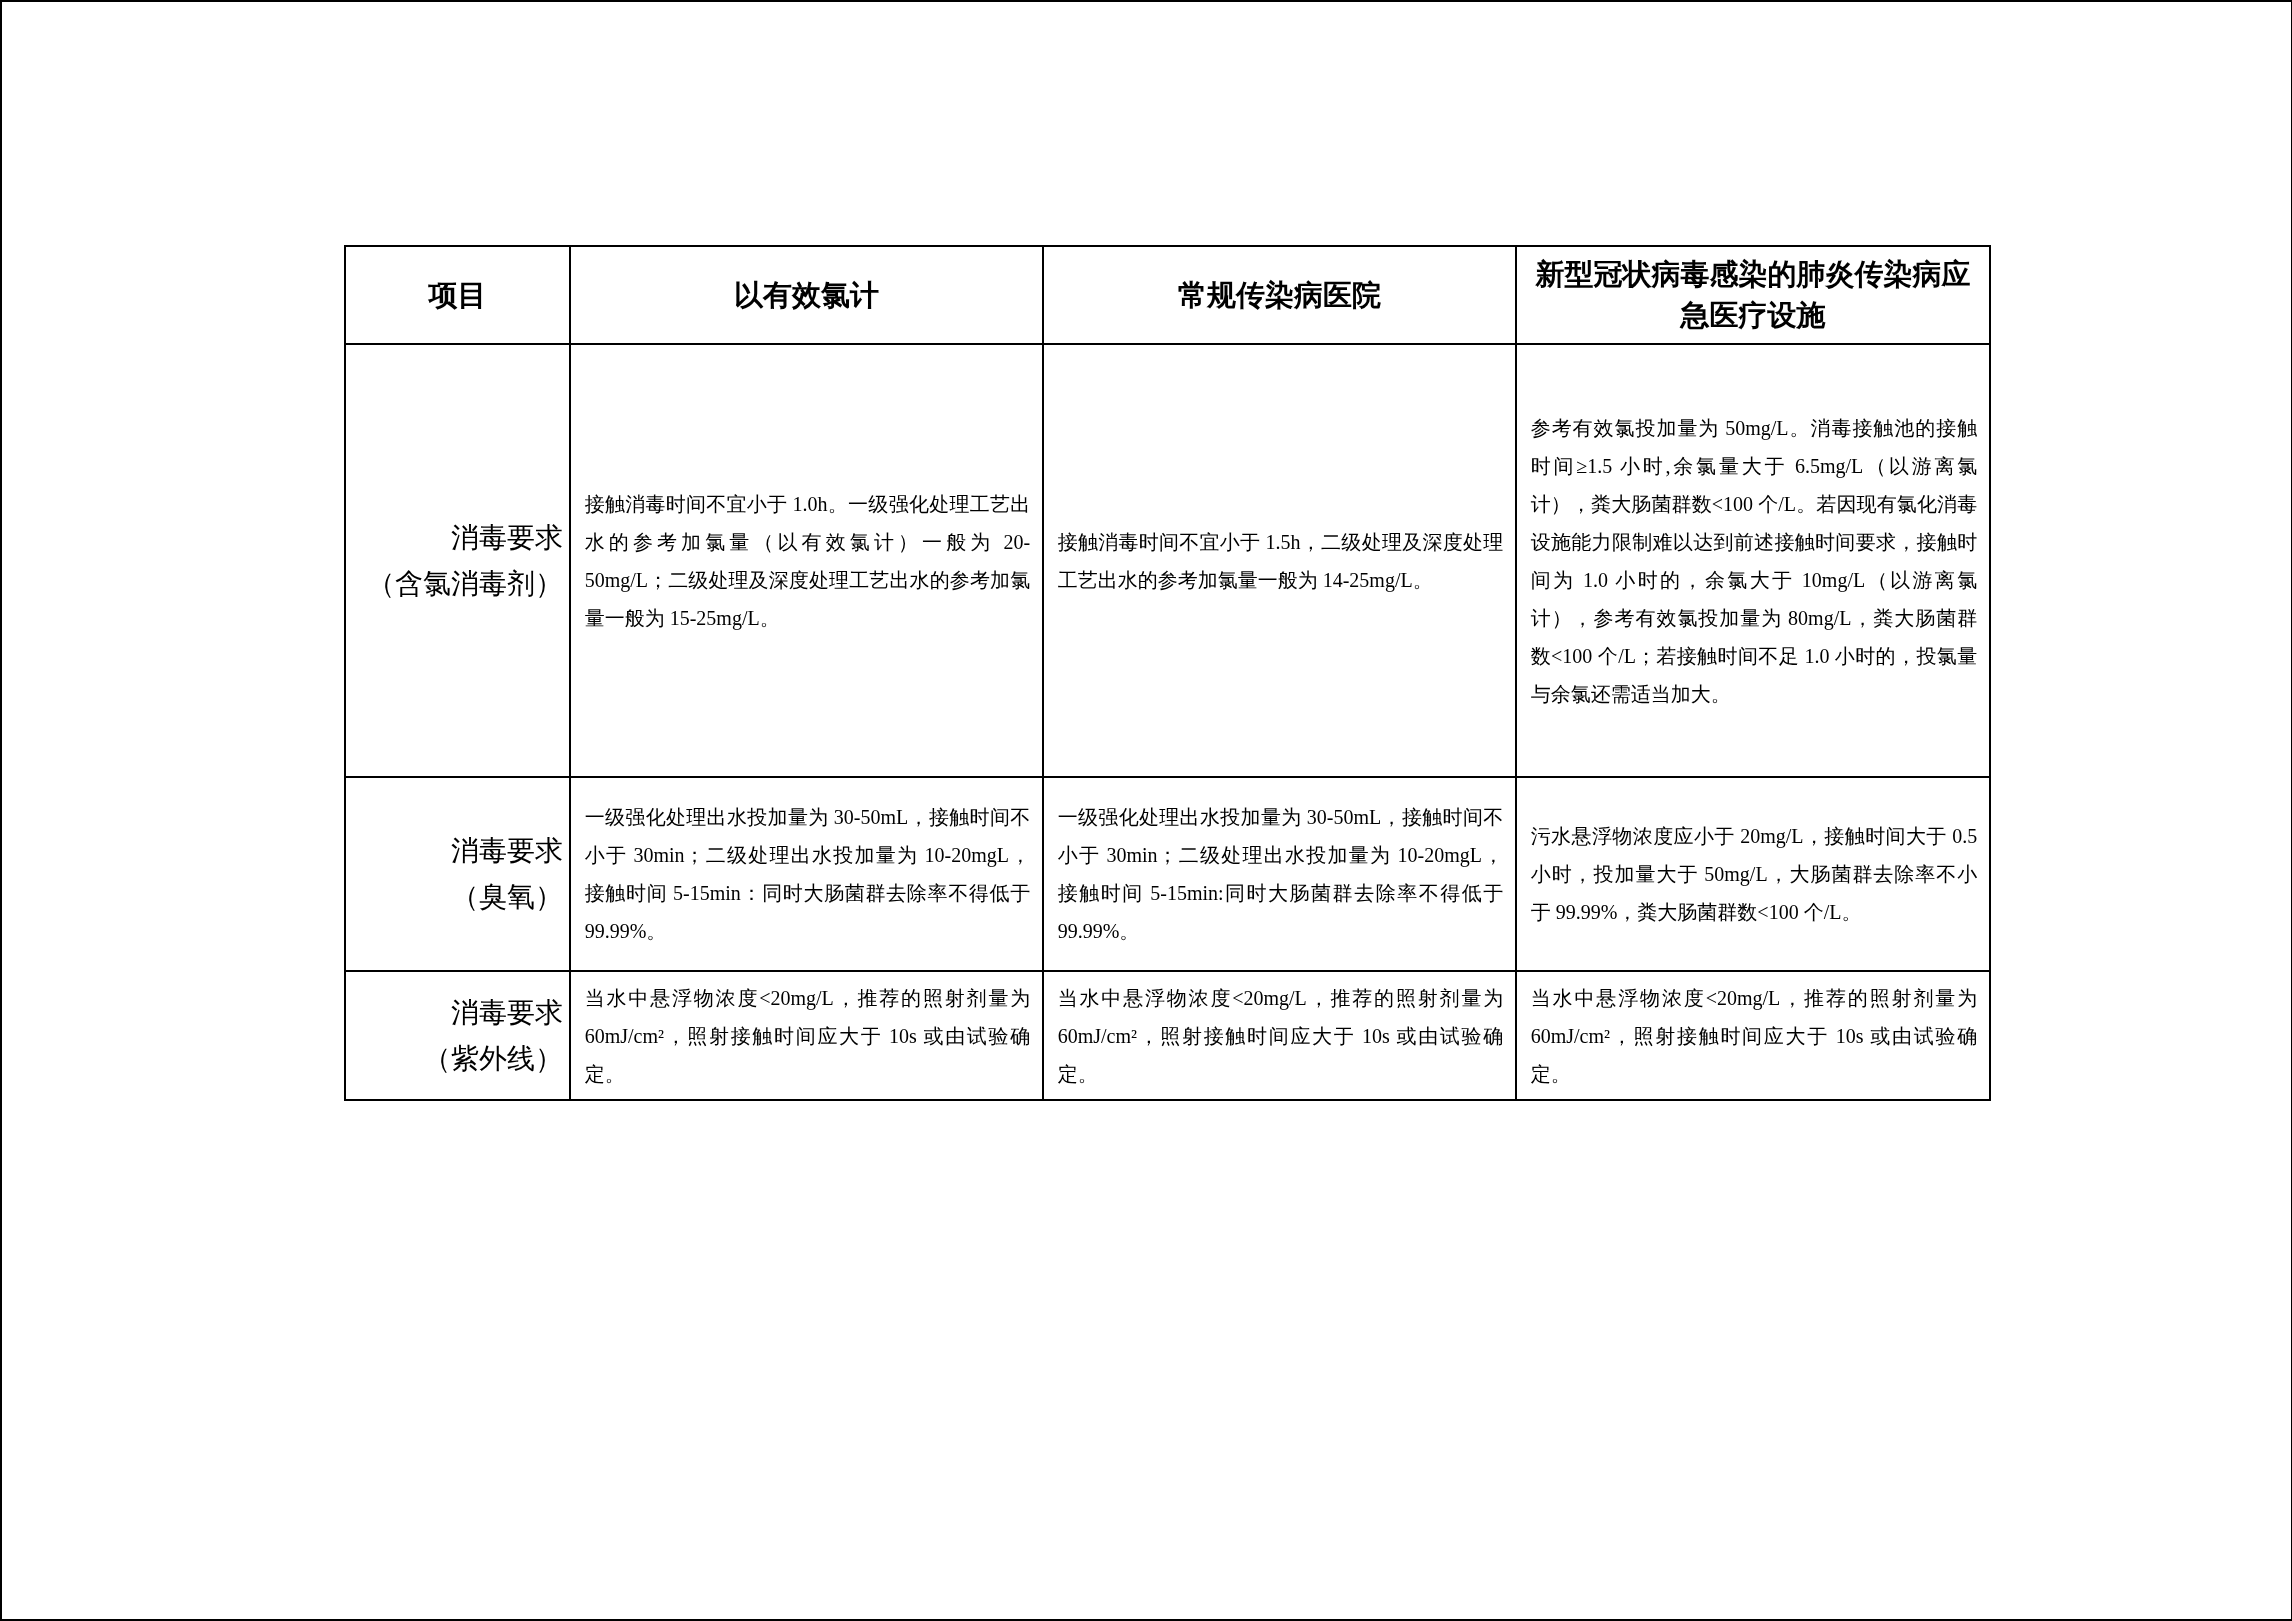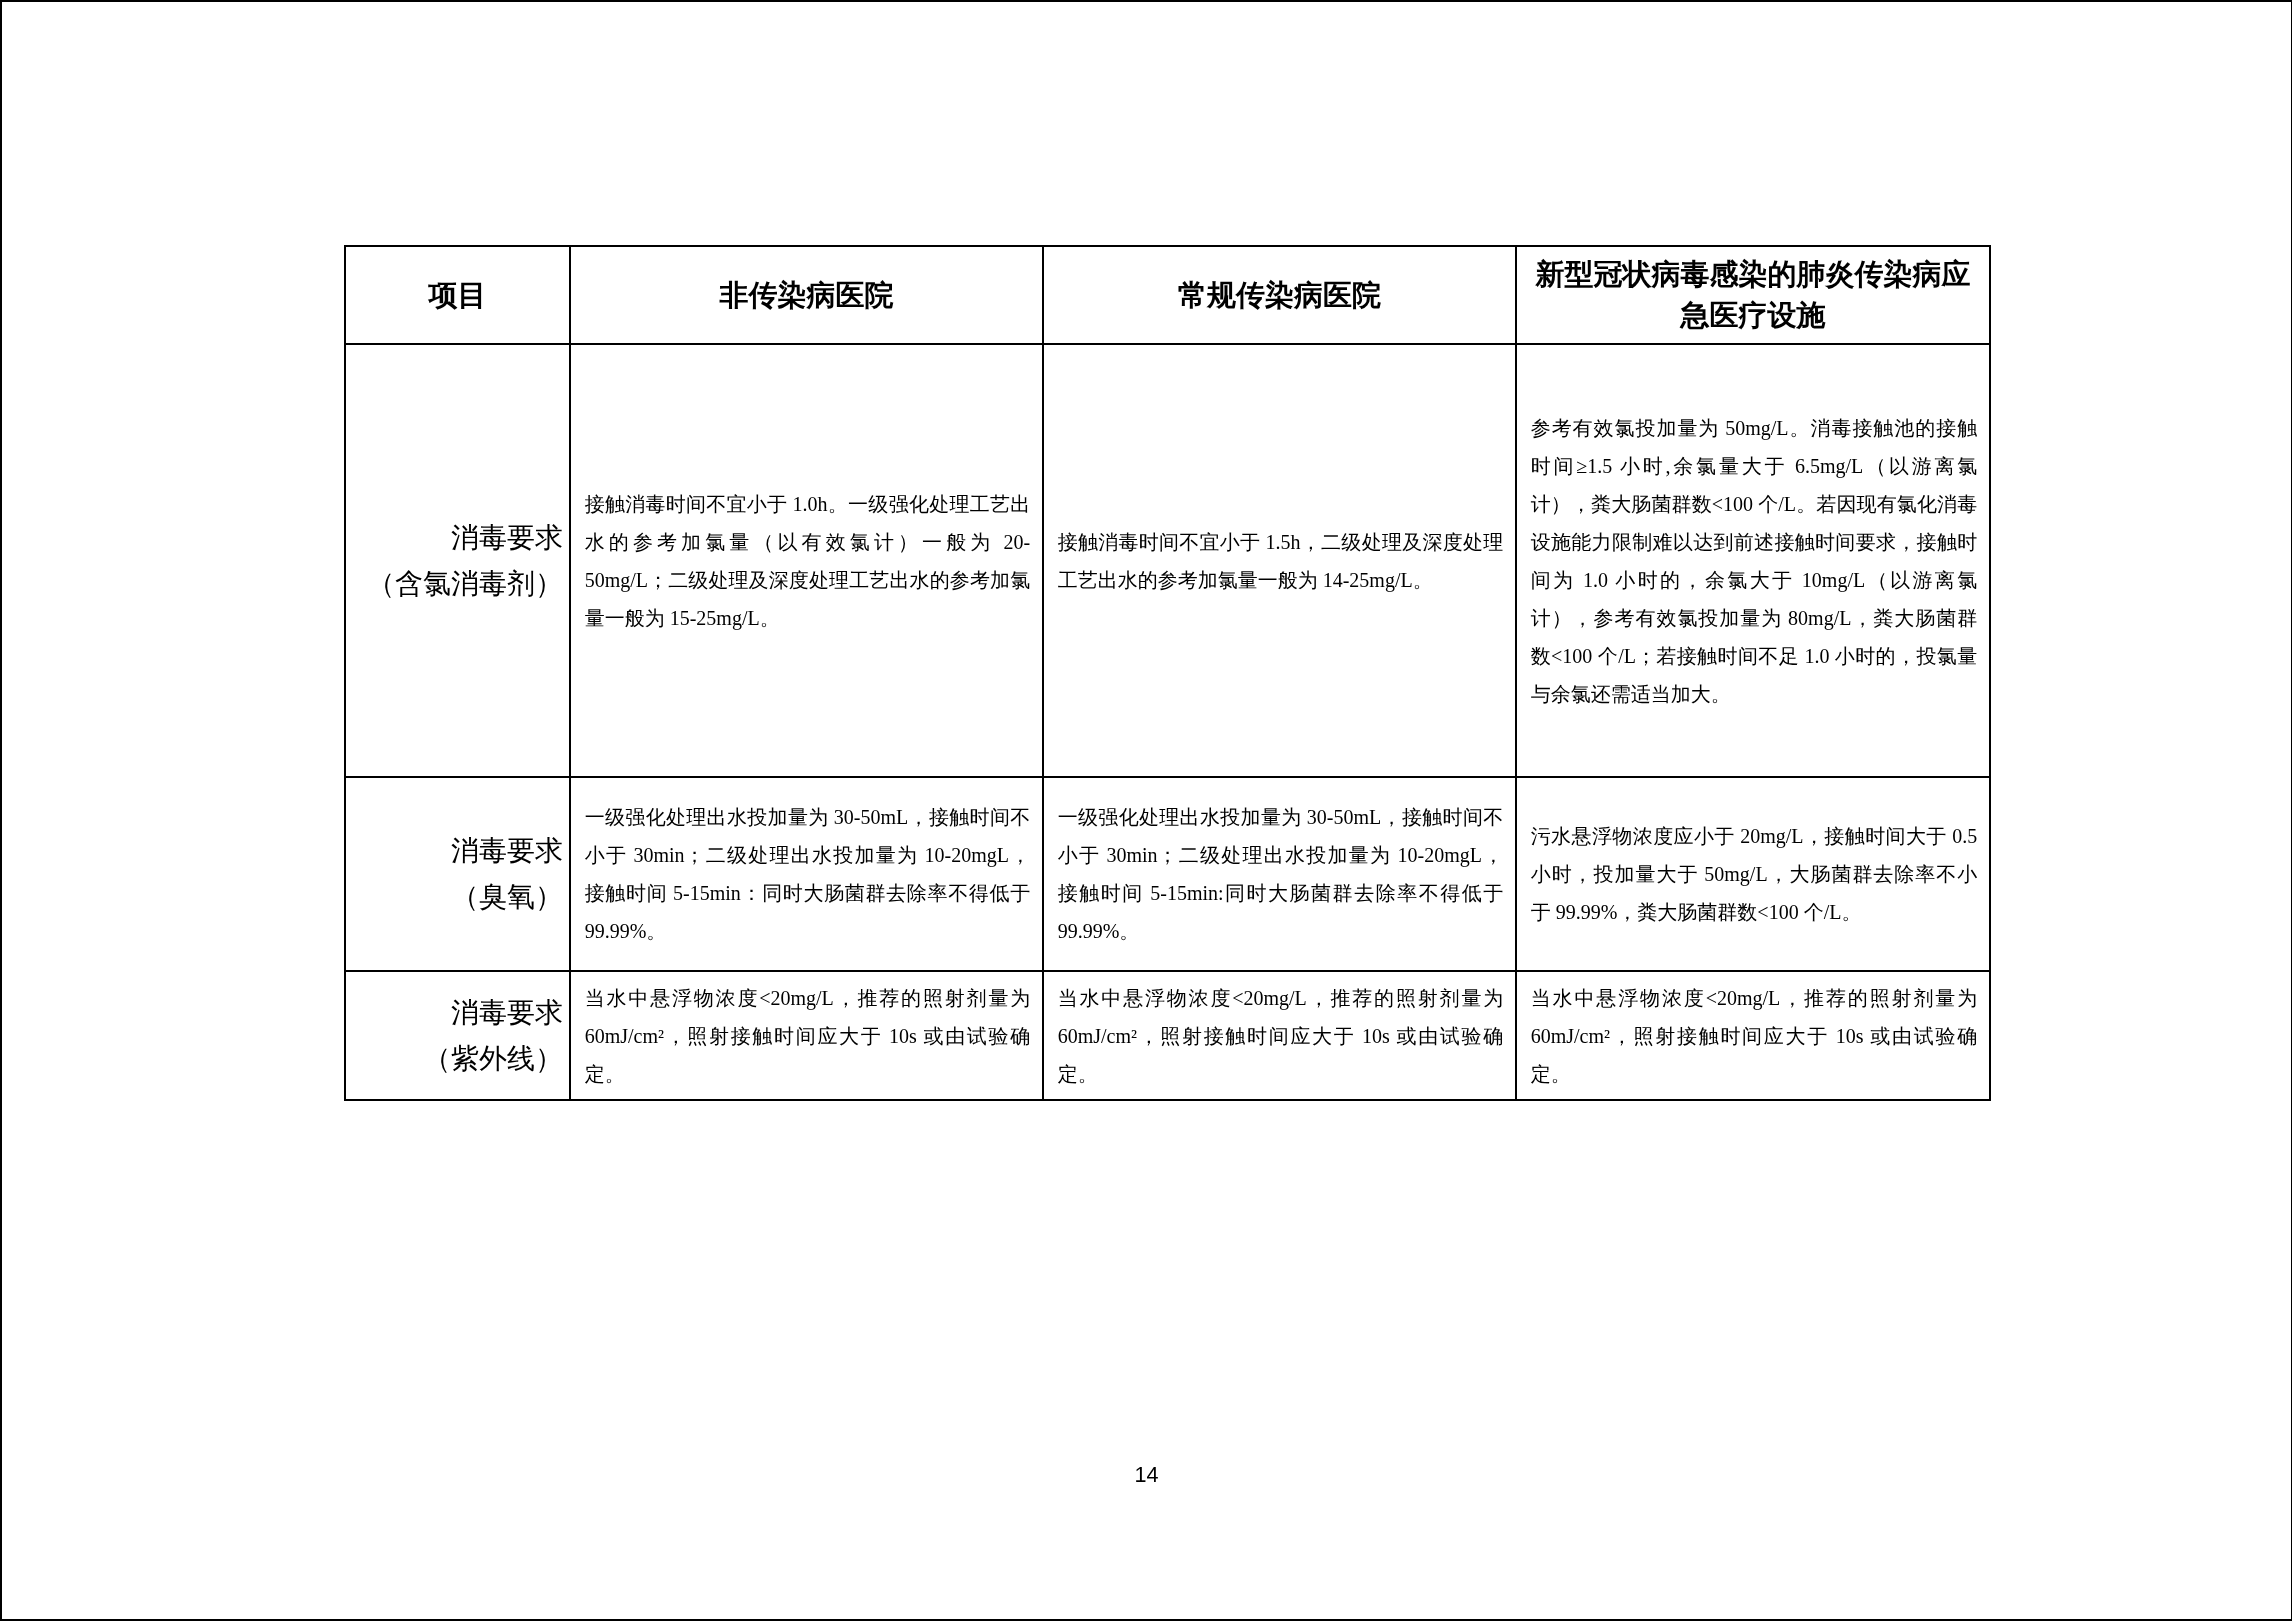--- a/index.html
+++ b/index.html
@@ -76,21 +76,21 @@
   <table class="doc-table">
     <colgroup>
       <col style="width:225px">
       <col style="width:473px">
       <col style="width:473px">
       <col style="width:474px">
     </colgroup>
     <thead>
       <tr class="header-row">
         <th>项目</th>
-        <th>非传染病医院</th>
+        <th>以有效氯计</th>
         <th>常规传染病医院</th>
         <th>新型冠状病毒感染的肺炎传染病应急医疗设施</th>
       </tr>
     </thead>
     <tbody>
       <tr class="row-chlorine">
         <td class="cell-label">消毒要求
 （含氯消毒剂）</td>
         <td class="cell-body">接触消毒时间不宜小于 1.0h。一级强化处理工艺出水的参考加氯量（以有效氯计）一般为 20-50mg/L；二级处理及深度处理工艺出水的参考加氯量一般为 15-25mg/L。</td>
         <td class="cell-body">接触消毒时间不宜小于 1.5h，二级处理及深度处理工艺出水的参考加氯量一般为 14-25mg/L。</td>
@@ -106,16 +106,15 @@
       <tr class="row-uv">
         <td class="cell-label">消毒要求
 （紫外线）</td>
         <td class="cell-body">当水中悬浮物浓度&lt;20mg/L，推荐的照射剂量为 60mJ/cm²，照射接触时间应大于 10s 或由试验确定。</td>
         <td class="cell-body">当水中悬浮物浓度&lt;20mg/L，推荐的照射剂量为 60mJ/cm²，照射接触时间应大于 10s 或由试验确定。</td>
         <td class="cell-body">当水中悬浮物浓度&lt;20mg/L，推荐的照射剂量为 60mJ/cm²，照射接触时间应大于 10s 或由试验确定。</td>
       </tr>
     </tbody>
   </table>
 
-  <div class="page-number">14</div>
 
 </div>
 
 
 </body></html>

